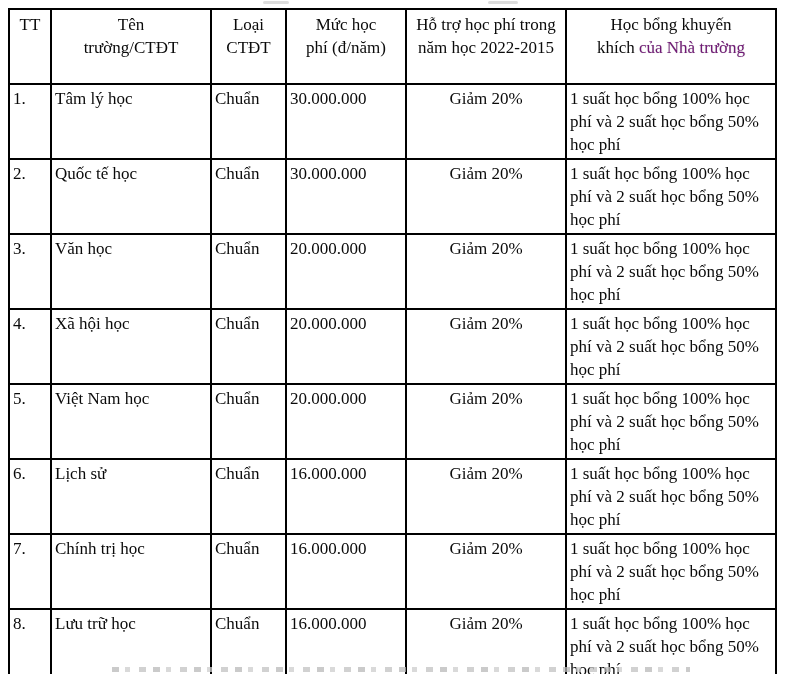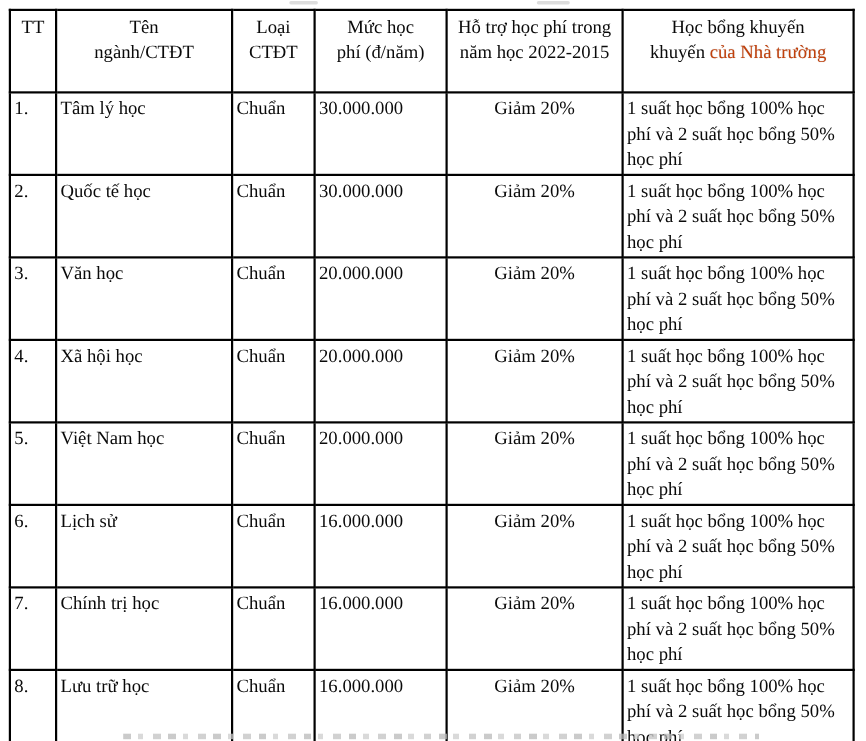--- a/index.html
+++ b/index.html
@@ -34,21 +34,21 @@
   }
   tr.header-row { height: 75px; }
   tr.body-row   { height: 72px; }
   td.c-tt   { text-align: left; padding-left: 9px; }
   td.c-name { text-align: left; padding-left: 8px; }
   td.c-type { text-align: left; }
   td.c-fee  { text-align: left; }
   td.c-supp { text-align: center; }
   td.c-sch  { text-align: left; padding-left: 5px; padding-right: 2px; margin-top: 16px; }
   .faint-text {
-    color: #c2410c;
+    color: #701a75;
     text-shadow: 0 0 1px #c7c7c7;
   }
   
   .cropped-caption {
     position: absolute;
     left: 112px; top: 667px;
     width: 578px; height: 5px;
     opacity: 0.75;
     background: repeating-linear-gradient(90deg,
       #b9b9b9 0 7px, transparent 7px 13px,
@@ -73,34 +73,34 @@
     <col style="width:75px">
     <col style="width:120px">
     <col style="width:160px">
     <col style="width:210px">
   </colgroup>
   <thead>
     <tr class="header-row">
       <th>TT</th>
       <th>
         <div>Tên</div>
-        <div>ngành/CTĐT</div>
+        <div>trường/CTĐT</div>
       </th>
       <th>
         <div>Loại</div>
         <div>CTĐT</div>
       </th>
       <th>
         <div>Mức học</div>
         <div>phí (đ/năm)</div>
       </th>
       <th>Hỗ trợ học phí trong năm học 2022-2015</th>
       <th>
         <div>Học bổng khuyến</div>
-        <div><span>khuyến </span><span class="faint-text">của Nhà trường</span></div>
+        <div><span>khích </span><span class="faint-text">của Nhà trường</span></div>
       </th>
     </tr>
   </thead>
   <tbody>
     <tr class="body-row">
       <td class="c-tt">1.</td>
       <td class="c-name">Tâm lý học</td>
       <td class="c-type">Chuẩn</td>
       <td class="c-fee">30.000.000</td>
       <td class="c-supp">Giảm 20%</td>

